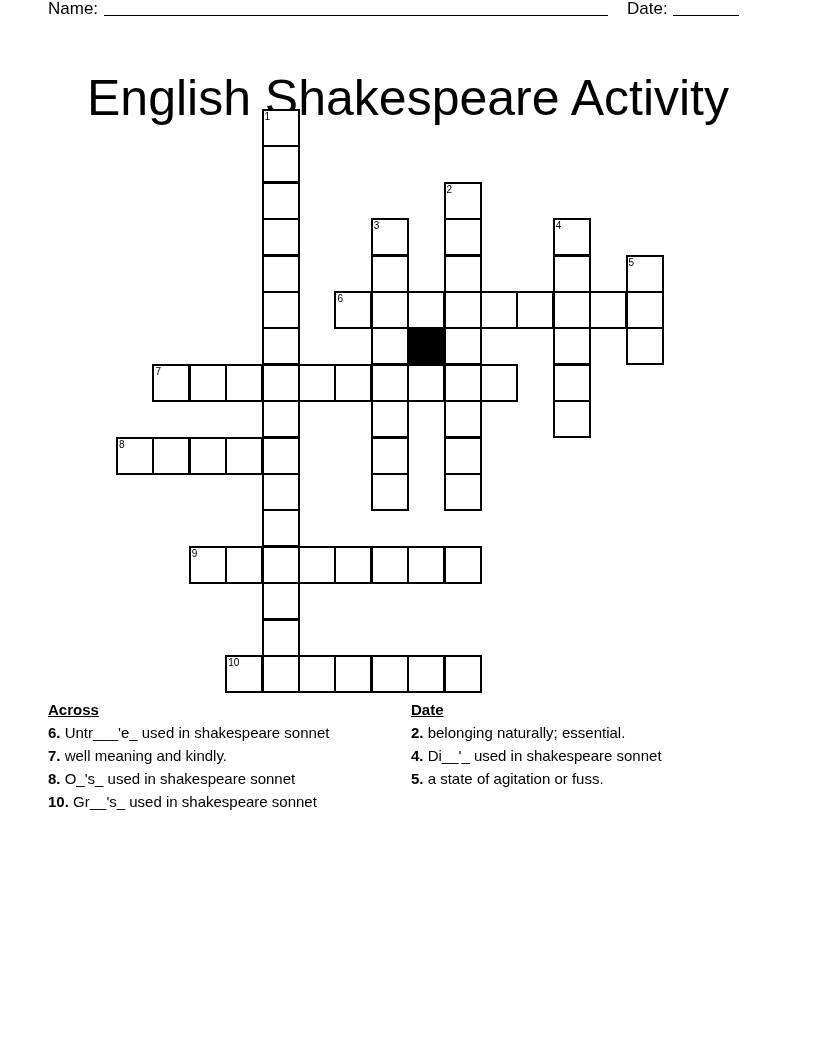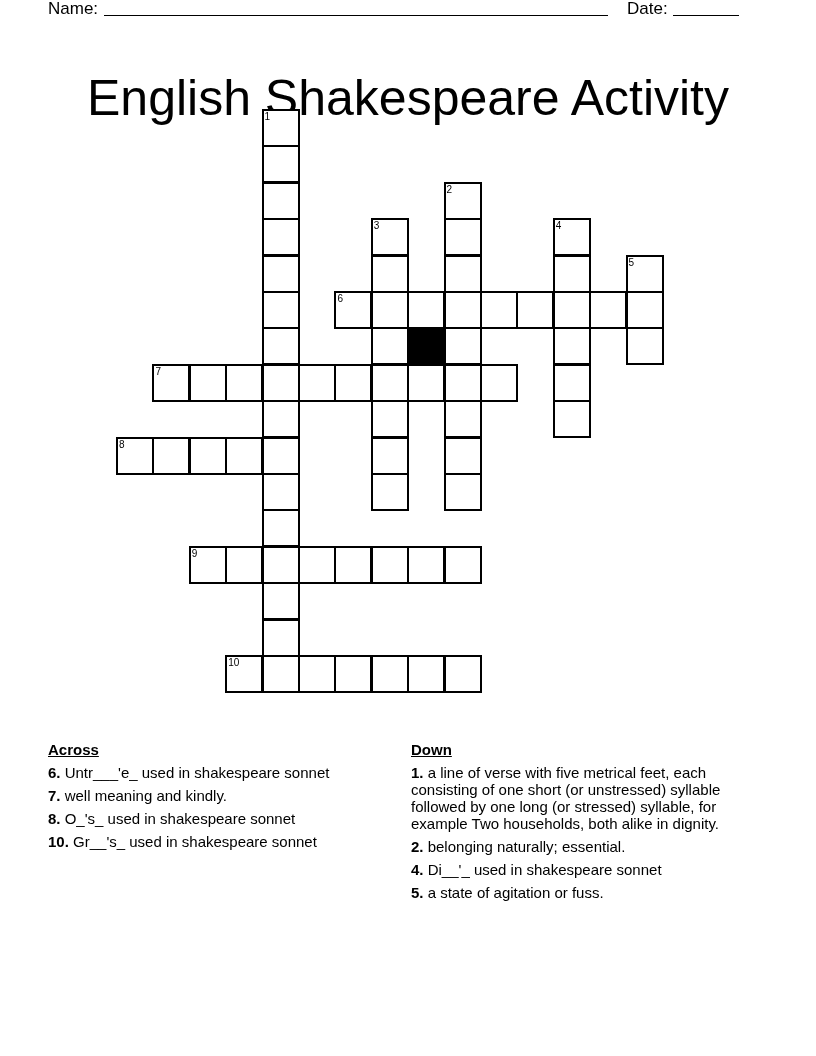--- a/index.html
+++ b/index.html
@@ -28,21 +28,21 @@
     .grid { position: absolute; left: 117px; top: 110px; width: 546px; height: 582px; }
     .cell {
       position: absolute; box-sizing: border-box; width: 38px; height: 38px;
       border: 2px solid #000; background: #fff;
     }
     .cell.block { background: #000; }
     .cell .num {
       position: absolute; left: 1px; top: 0px; font-size: 10px; line-height: 11px;
       color: #000;
     }
-    .clues { position: absolute; top: 700px; font-size: 15px; line-height: 17px; margin-top: 40px; }
+    .clues { position: absolute; top: 700px; font-size: 15px; line-height: 17px; }
     .clues.across { left: 48px; width: 340px; }
     .clues.down { left: 411px; width: 360px; }
     .clues h3 {
       margin: 0 0 4px 0; font-size: 15px; font-weight: bold; text-decoration: underline;
       line-height: 20px;
     }
     .clue { margin: 0 0 6px 0; }
     .clue .cnum { font-weight: bold; }
   </style>
 </head>
@@ -154,18 +154,17 @@
 
 <div class="clues across">
   <h3>Across</h3>
   <div class="clue"><span class="cnum">6.</span> <span>Untr___'e_ used in shakespeare sonnet</span></div>
   <div class="clue"><span class="cnum">7.</span> <span>well meaning and kindly.</span></div>
   <div class="clue"><span class="cnum">8.</span> <span>O_'s_ used in shakespeare sonnet</span></div>
   <div class="clue"><span class="cnum">10.</span> <span>Gr__'s_ used in shakespeare sonnet</span></div>
 </div>
 
 <div class="clues down">
-  <h3>Down</h3>
-  <div class="clue"><span class="cnum">1.</span> <span>a line of verse with five metrical feet, each consisting of one short (or unstressed) syllable followed by one long (or stressed) syllable, for example Two households, both alike in dignity.</span></div>
+  <h3>Date</h3>
   <div class="clue"><span class="cnum">2.</span> <span>belonging naturally; essential.</span></div>
   <div class="clue"><span class="cnum">4.</span> <span>Di__'_ used in shakespeare sonnet</span></div>
   <div class="clue"><span class="cnum">5.</span> <span>a state of agitation or fuss.</span></div>
 </div>
 
 </body></html>

